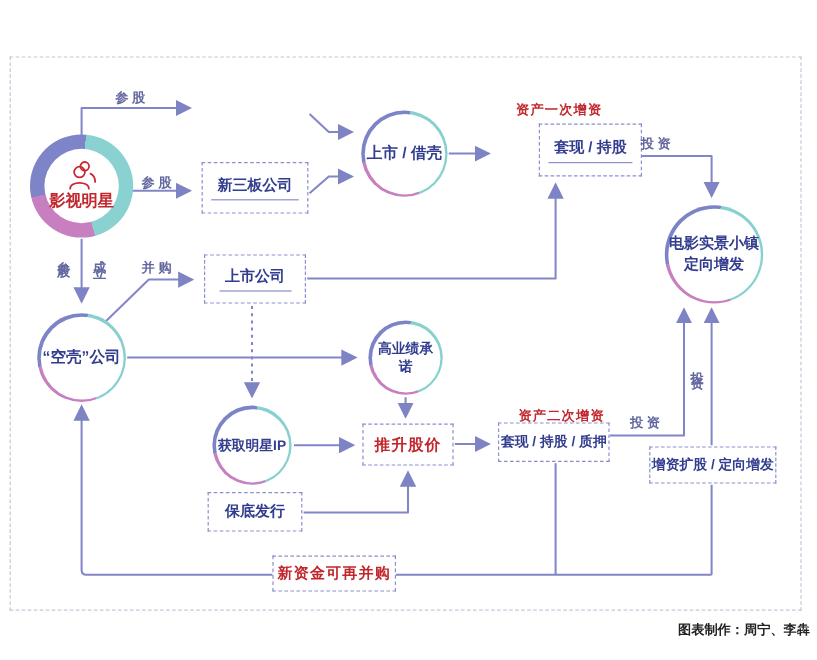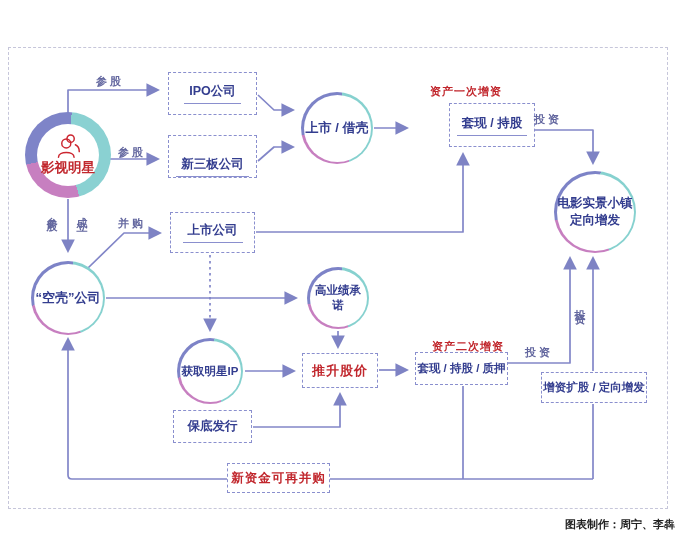--- a/index.html
+++ b/index.html
@@ -85,24 +85,21 @@
           <circle cx="17" cy="6.5" r="4.2"></circle>
           <path d="M22.5,13.5 C26,15 27,18 27,21.5"></path>
           <circle cx="12" cy="12" r="5.2"></circle>
           <path d="M3,28 C3,20.5 21,20.5 21,28"></path>
         </g>
       </svg>
       <span class="red" style="font-size:13.5px;">影视明星</span>
     </div>
   </div>
 
-  <div class="node dbox" style="left:168px;top:72px;width:89px;height:43px;">
-    <span class="uline">IPO公司</span>
-  </div>
-  <div class="node dbox" style="left:168px;top:135px;width:89px;height:43px;align-items:flex-end;">
+  <div class="node dbox" style="left:168px;top:135px;width:89px;height:43px;">
     <span class="uline">新三板公司</span>
   </div>
   <div class="node dbox" style="left:170px;top:212px;width:85px;height:41px;">
     <span class="uline">上市公司</span>
   </div>
   <div class="node dbox" style="left:417px;top:103px;width:86px;height:44px;margin-left:32px;">
     <span class="uline">套现 / 持股</span>
   </div>
   <div class="node dbox" style="left:302px;top:353px;width:76px;height:35px;">
     <span class="red" style="font-size:13px;letter-spacing:1px;">推升股价</span>

